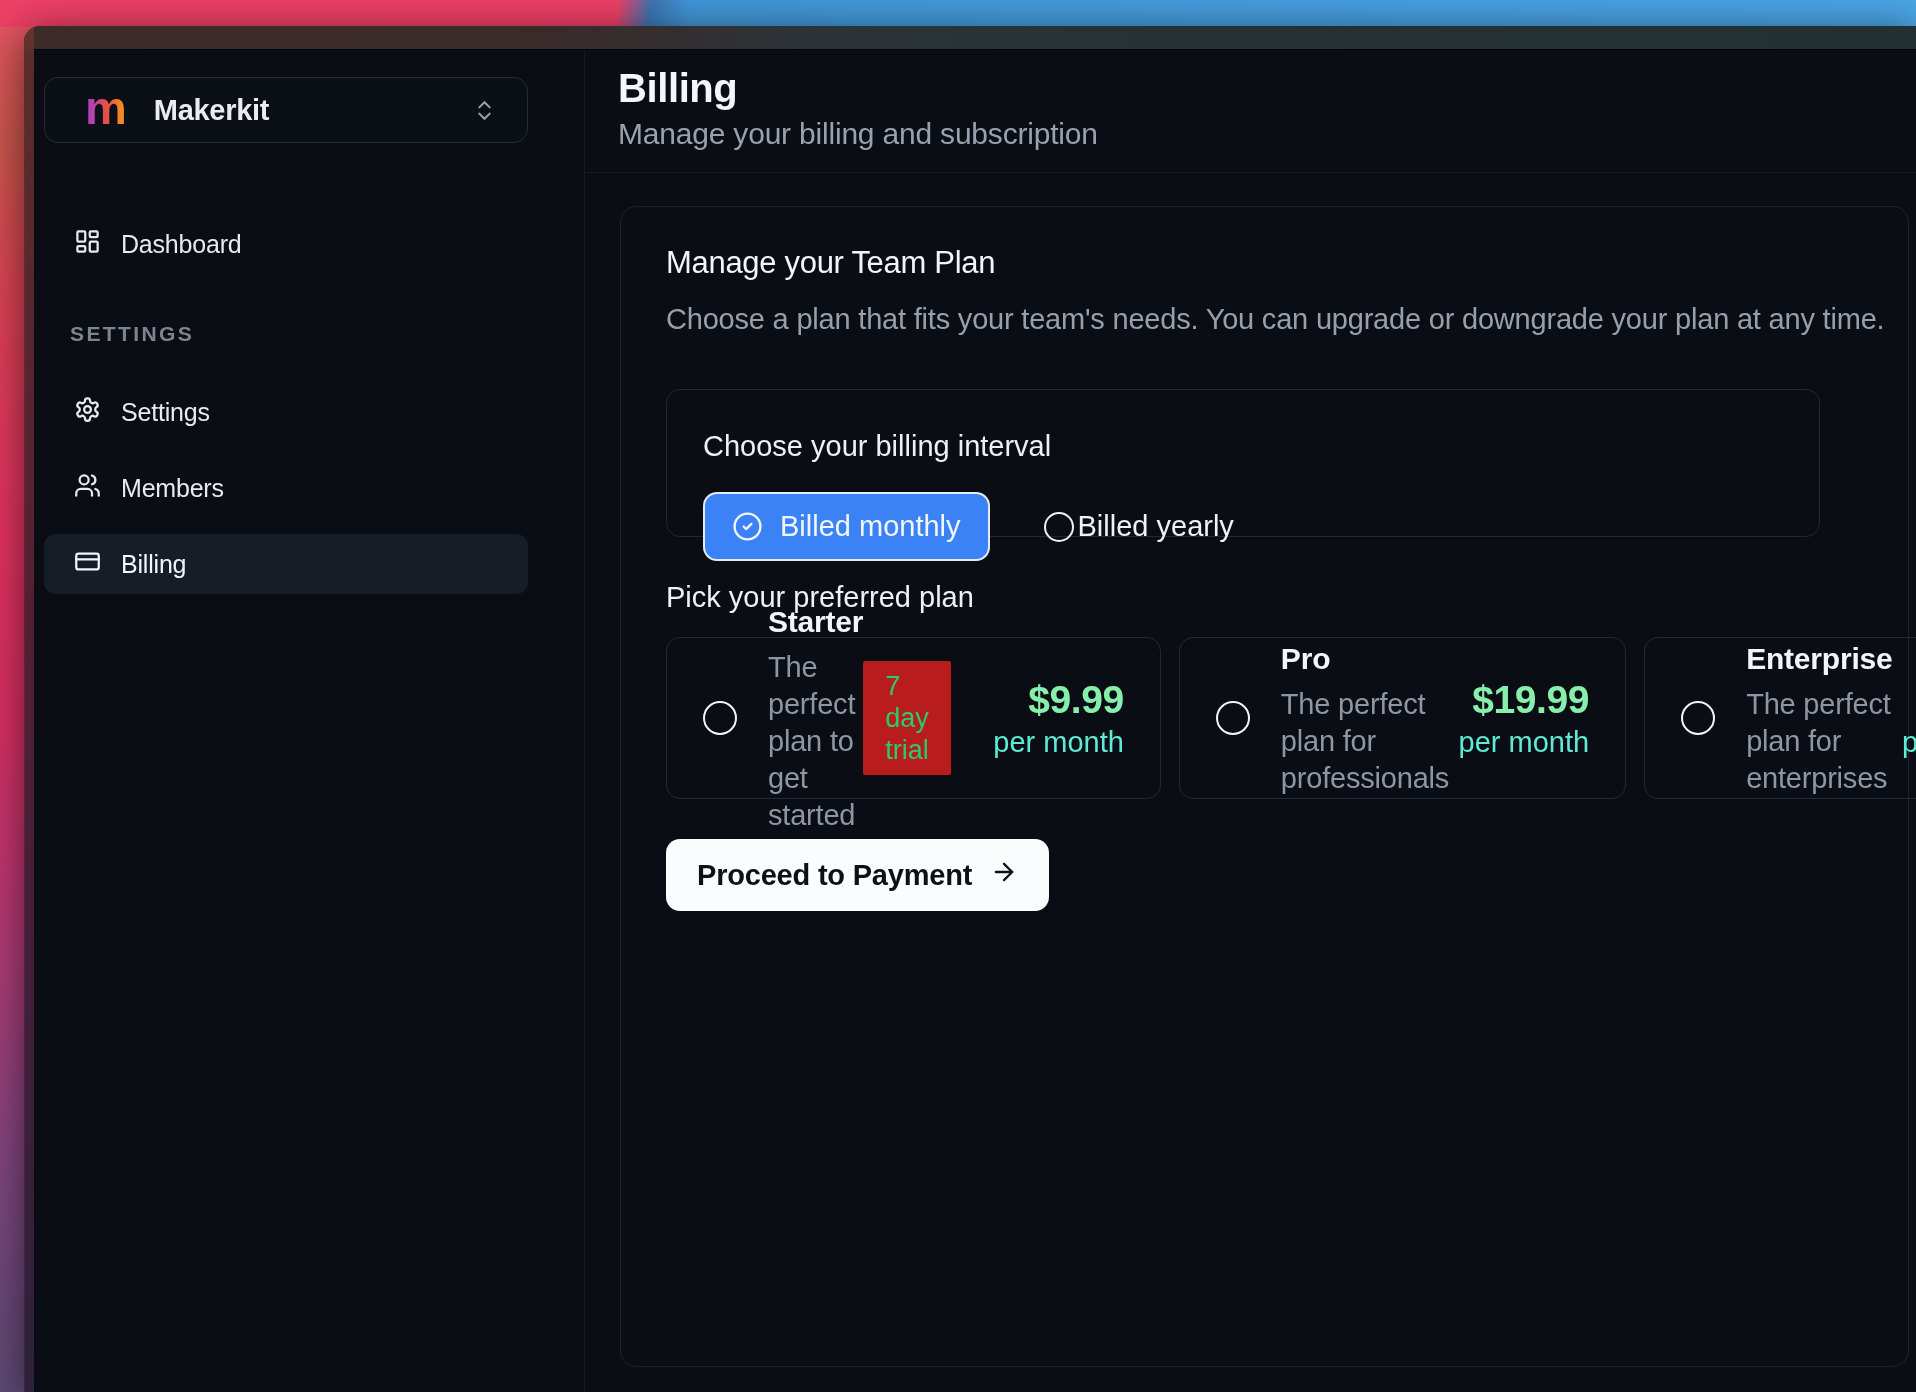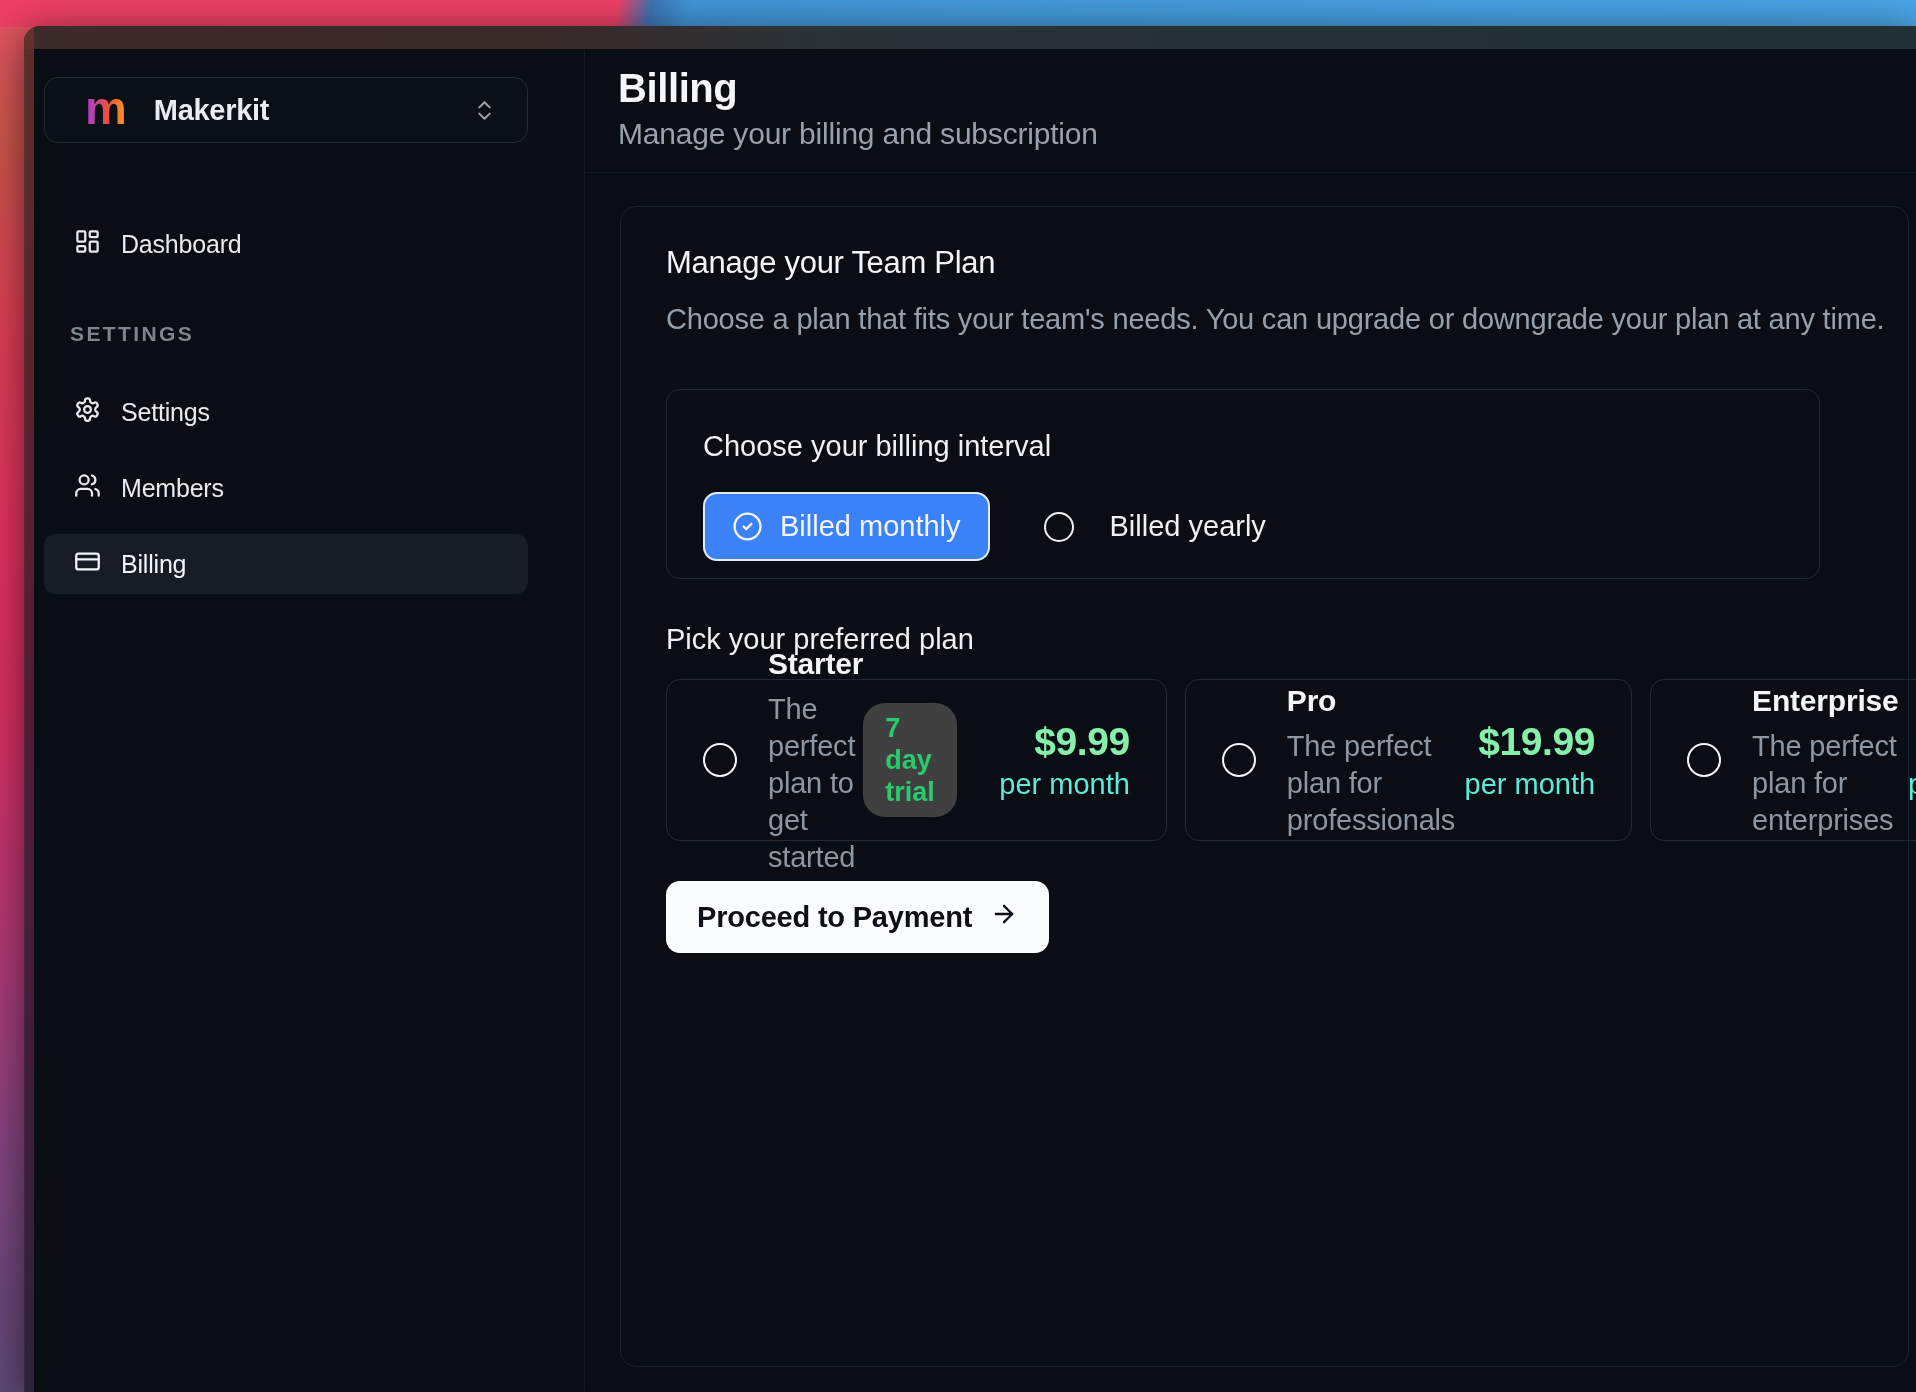--- a/index.html
+++ b/index.html
@@ -67,48 +67,48 @@
   .content { flex:1; padding:33px 0 0 35px; overflow:hidden; }
   .big-card {
     width:calc(100% - 7px); height:1161px;
     border:1px solid #1a2230; border-radius:16px;
     padding:36px 46px 40px 45px;
   }
   .card-title { font-size:31px; font-weight:400; color:#f2f5f9; line-height:40px; letter-spacing:-.3px; }
   .card-sub { margin-top:18px; font-size:29px; color:#96a0ac; line-height:36px; white-space:nowrap; letter-spacing:-.2px; }
 
   .interval-box {
-    margin-top:52px; width:1154px; height:190px;
+    margin-top:52px; width:1154px; height:148px;
     border:1px solid #1f2836; border-radius:14px; padding:38px 36px 0 36px;
   }
   .interval-title { font-size:29px; font-weight:500; color:#edf1f6; line-height:36px; }
   .interval-row { margin-top:28px; display:flex; align-items:center; }
   .pill {
     height:69px; border:2px solid #e6ebf2; border-radius:14px; background:#3b82f6;
     display:inline-flex; align-items:center; gap:17px; padding:0 27px;
     font-size:29px; font-weight:500; color:#f3f5f9; cursor:default;
   }
   .pill svg { display:block; }
-  .radio-opt { margin-left:54px; display:flex; align-items:center; gap:36px; font-size:29px; color:#eef1f6; cursor:default; }
+  .radio-opt { margin-left:54px; display:flex; align-items:center; gap:4px; font-size:29px; color:#eef1f6; cursor:default; }
   .radio-circle { width:30px; height:30px; border:2.5px solid #eef2f7; border-radius:50%; flex:0 0 auto; }
 
   .pick-label { margin-top:42px; font-size:29px; font-weight:500; color:#edf1f6; line-height:36px; }
 
   .plans { margin-top:22px; width:1154px; display:flex; flex-direction:row; gap:18px; }
   .plan-card {
     height:162px; border:1px solid #202936; border-radius:14px;
     display:flex; align-items:center; padding:0 36px; cursor:default;
   }
   .plan-radio { width:34px; height:34px; border:2.5px solid #f1f5f9; border-radius:50%; margin-right:31px; flex:0 0 auto; }
   .plan-name { font-size:30px; font-weight:700; color:#f2f5f9; line-height:37px; letter-spacing:-.2px; }
   .plan-desc { margin-top:9px; font-size:29px; color:#8d96a3; line-height:37px; letter-spacing:-.2px; }
   .plan-right { margin-left:auto; display:flex; align-items:center; gap:33px; }
   .badge {
-    font-size:27px; font-weight:700; color:#2acb6c; background:#404040;
-    padding:9px 22px; border-radius:22px; line-height:32px;
+    font-size:27px; font-weight:400; color:#2acb6c; background:#b91c1c;
+    padding:9px 22px; border-radius:2px; line-height:32px;
   }
   .price-col { min-width:140px; text-align:right; }
   .price { font-size:39px; font-weight:700; color:#86efac; line-height:46px; letter-spacing:-.4px; }
   .period { margin-top:2px; font-size:29px; color:#5eead4; line-height:34px; }
 
   .proceed-btn {
     margin-top:40px; height:72px; border:none; border-radius:14px; background:#fbfcfe;
     display:inline-flex; align-items:center; gap:18px; padding:0 31px;
     font-family:inherit; font-size:29px; font-weight:600; color:#0d1117; cursor:pointer; letter-spacing:-.2px;
   }

